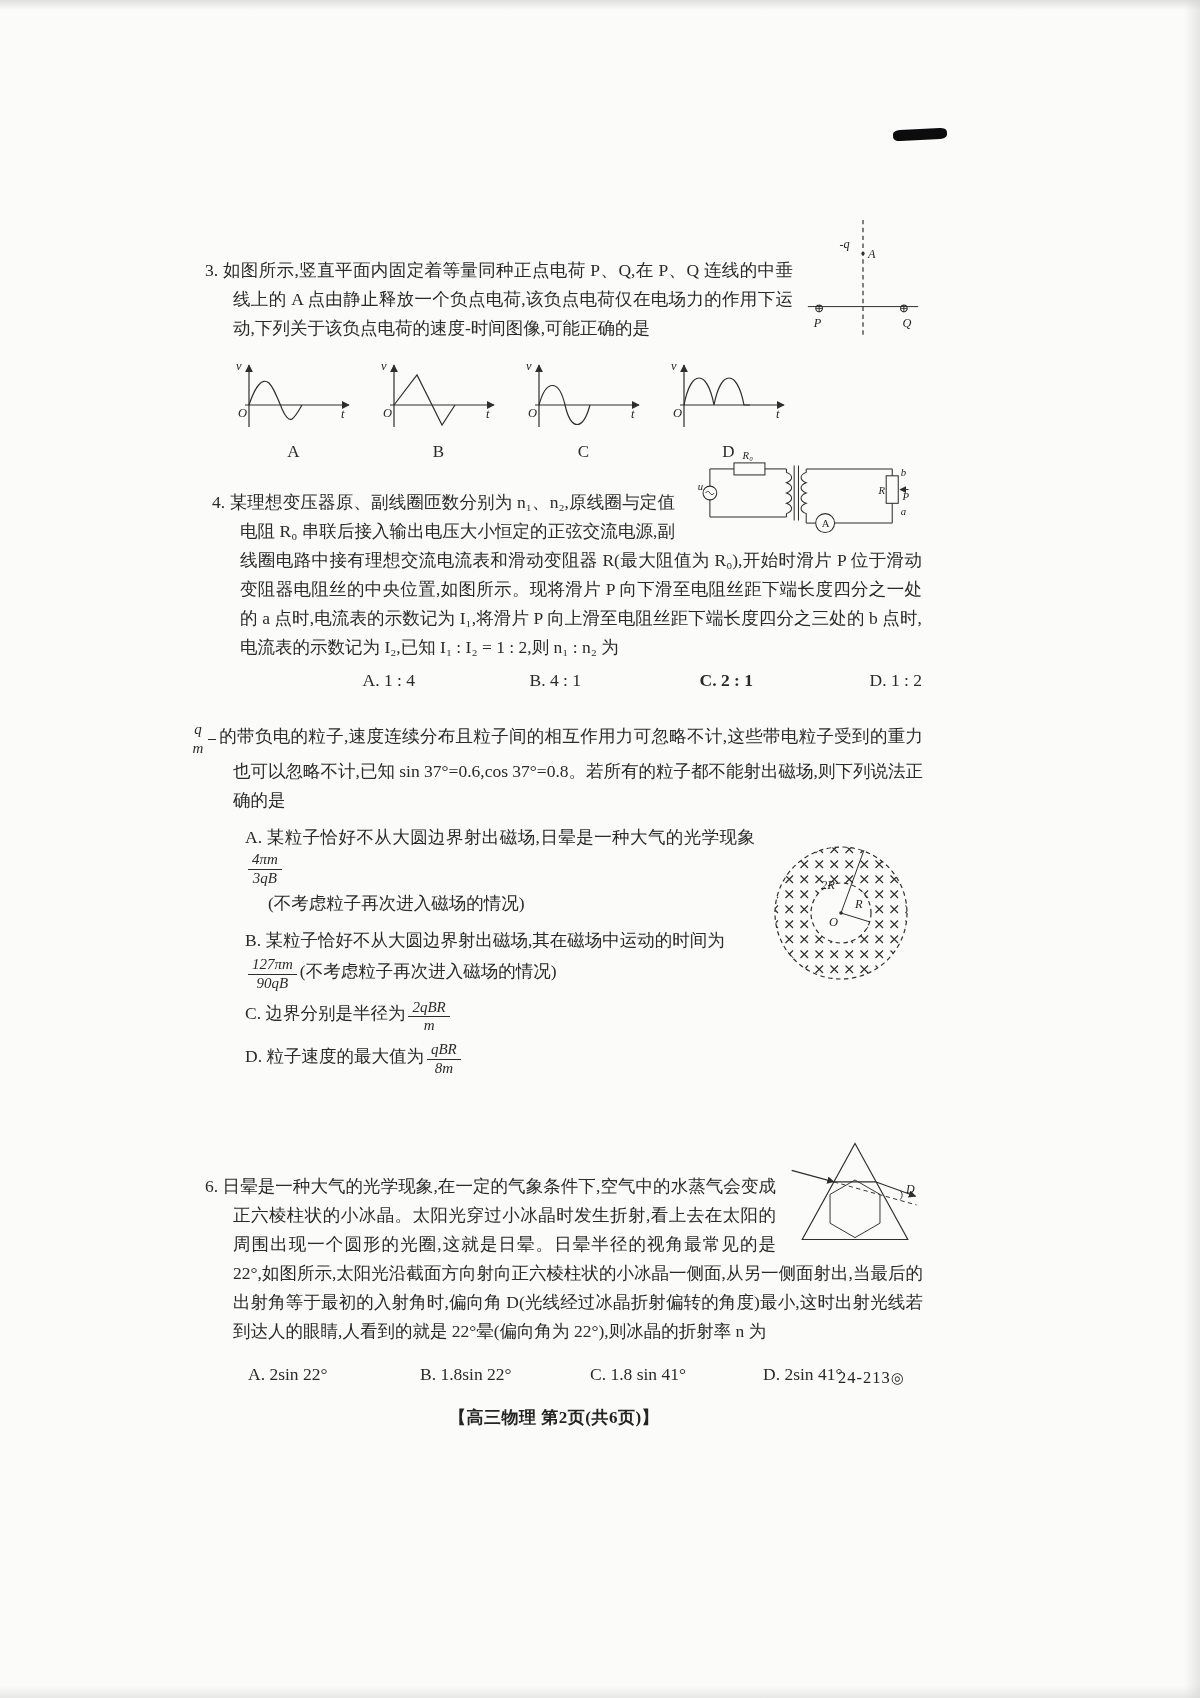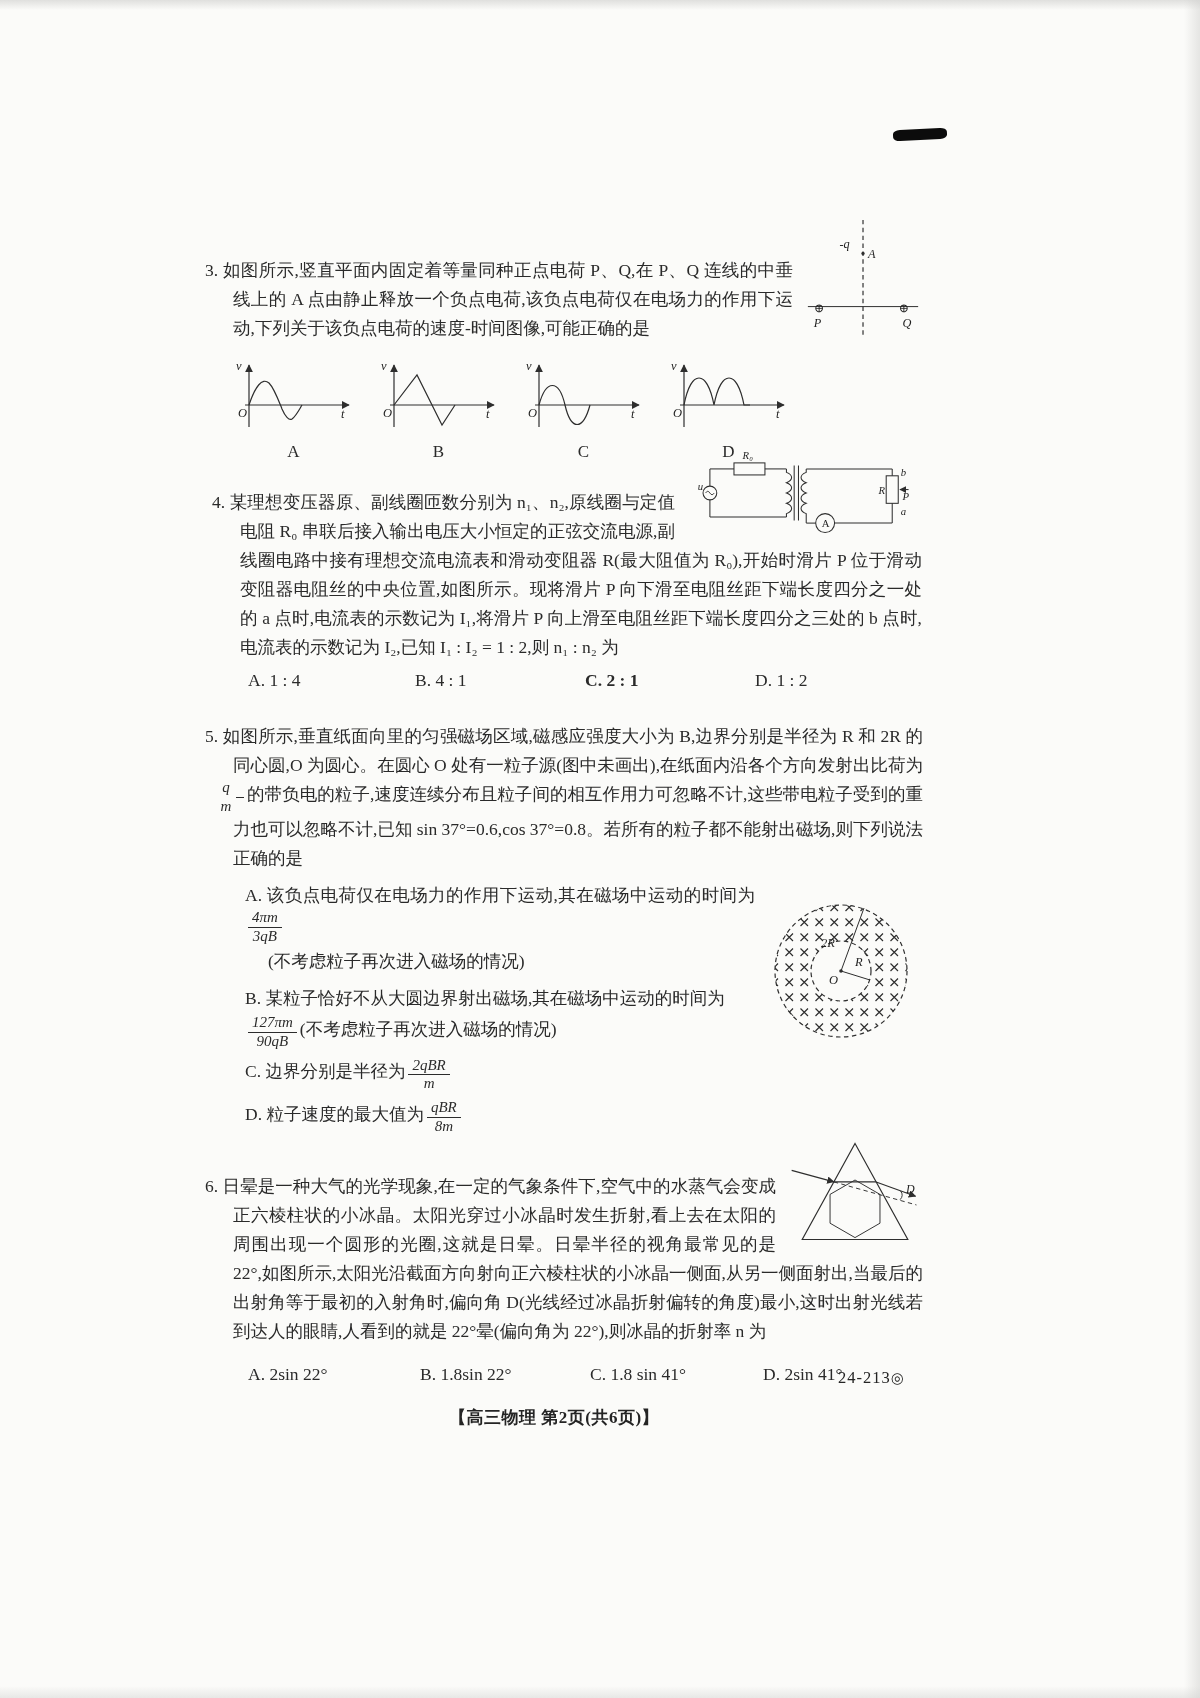--- a/index.html
+++ b/index.html
@@ -36,21 +36,21 @@
   .fig-q4 { float:right; width:235px; height:86px; margin:2px 0 0 12px; }
   .fig-q5 { float:right; width:152px; height:168px; margin:4px 4px 4px 12px; }
   .fig-q6 { float:right; width:135px; height:120px; margin:0 0 6px 12px; }
   .fig-q3 svg,.fig-q4 svg,.fig-q5 svg,.fig-q6 svg { width:100%; height:100%; }
 
   .graphs { display:flex; gap:20px; padding-left:26px; margin-top:12px; clear:right; }
   .graph svg { width:125px; height:80px; display:block; }
   .graph figcaption { text-align:center; font-size:17px; margin-top:2px; font-style:normal; }
 
   .opts-row { display:flex; margin-top:4px; }
-  #q4 .opts-row { padding-left:36px; }
+  #q4 .opts-row { padding-left:36px;justify-content:flex-end; }
   #q4 .opts-row span:nth-child(1){ width:167px; }
   #q4 .opts-row span:nth-child(2){ width:170px; }
   #q4 .opts-row span:nth-child(3){ width:170px;font-weight:bold; }
   #q6 .opts-row { padding-left:43px; margin-top:14px; }
   #q6 .opts-row span:nth-child(1){ width:172px; }
   #q6 .opts-row span:nth-child(2){ width:170px; }
   #q6 .opts-row span:nth-child(3){ width:173px; }
 
   .q5-opts { margin-top:4px; }
   .opt { margin:8px 0 0 40px; }
@@ -204,38 +204,38 @@
     <div class="opts-row">
       <span>A. 1 : 4</span>
       <span>B. 4 : 1</span>
       <span>C. 2 : 1</span>
       <span>D. 1 : 2</span>
     </div>
   </section>
 
   <section class="q" id="q5">
     <p class="qtext">
-      <span>5. 如图所示,垂直纸面向里的匀强磁场区域,磁感应强度大小为 B,边界分别是半径为 R 和 2R 的同心圆,O 为圆心。在圆心 O 处有一粒子源(图中未画出),在纸面内沿各个方向发射出比荷为</span><span class="frac"><span class="num">q</span><span class="den">m</span></span><span>的带负电的粒子,速度连续分布且粒子间的相互作用力可忽略不计,这些带电粒子受到的重力也可以忽略不计,已知 sin 37°=0.6,cos 37°=0.8。若所有的粒子都不能射出磁场,则下列说法正确的是</span>
+      <span class="frac"><span class="num">q</span><span class="den">m</span></span><span>的带负电的粒子,速度连续分布且粒子间的相互作用力可忽略不计,这些带电粒子受到的重力也可以忽略不计,已知 sin 37°=0.6,cos 37°=0.8。若所有的粒子都不能射出磁场,则下列说法正确的是</span>
     </p>
     <div class="q5-opts">
       <figure class="fig-q5">
         <svg viewBox="0 0 152 168">
           <path class="xfill" fill-rule="evenodd" d="M74,20 a66,66 0 1 0 0.01,0 Z M74,56 a30,30 0 1 0 0.01,0 Z"></path>
           <circle class="dash" cx="74" cy="86" r="66"></circle>
           <circle class="dash" cx="74" cy="86" r="30"></circle>
           <line class="thin" x1="74" y1="86" x2="97" y2="23"></line>
           <line class="thin" x1="74" y1="86" x2="103" y2="95"></line>
           <circle class="solid" cx="74" cy="86" r="1.8"></circle>
           <text x="54" y="62">2R</text>
           <text x="88" y="81">R</text>
           <text x="62" y="99">O</text>
         </svg>
       </figure>
       <div class="opt">
-        <span>A. 该负点电荷仅在电场力的作用下运动,其在磁场中运动的时间为</span><span class="frac"><span class="num">4πm</span><span class="den">3qB</span></span>
+        <span>A. 某粒子恰好不从大圆边界射出磁场,日晕是一种大气的光学现象</span><span class="frac"><span class="num">4πm</span><span class="den">3qB</span></span>
       </div>
       <div class="opt-note">(不考虑粒子再次进入磁场的情况)</div>
       <div class="opt">B. 某粒子恰好不从大圆边界射出磁场,其在磁场中运动的时间为</div>
       <div class="opt-cont">
         <span class="frac"><span class="num">127πm</span><span class="den">90qB</span></span><span>(不考虑粒子再次进入磁场的情况)</span>
       </div>
       <div class="opt">
         <span>C. 边界分别是半径为</span><span class="frac"><span class="num">2qBR</span><span class="den">m</span></span>
       </div>
       <div class="opt">

